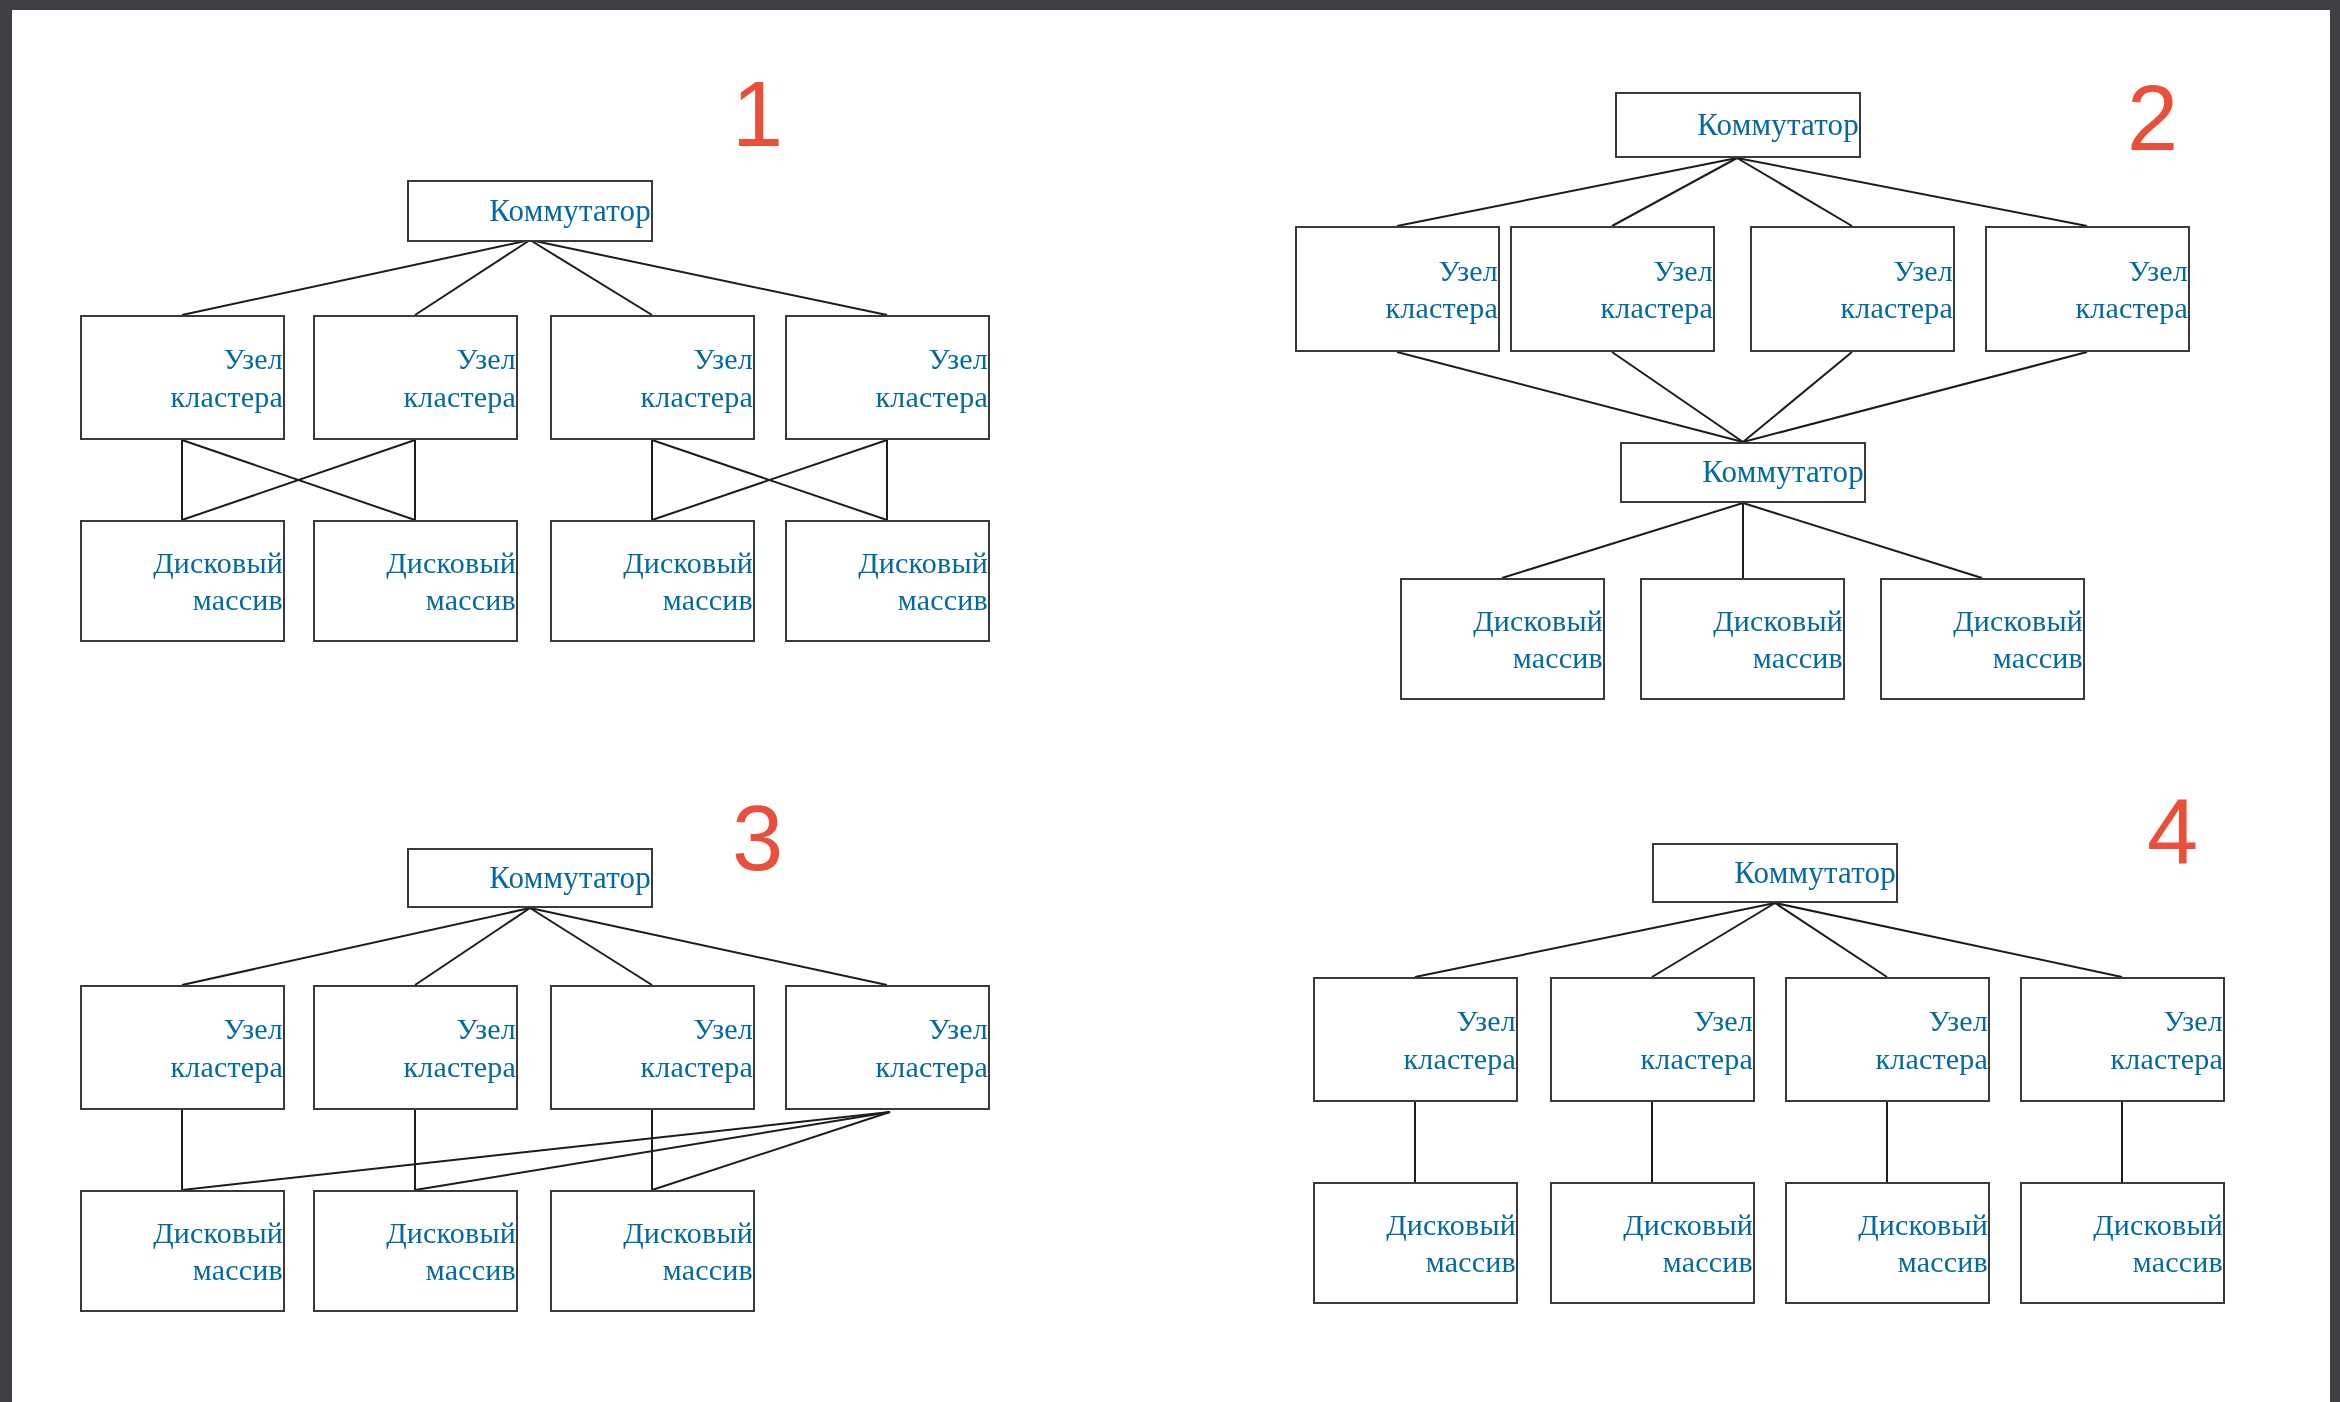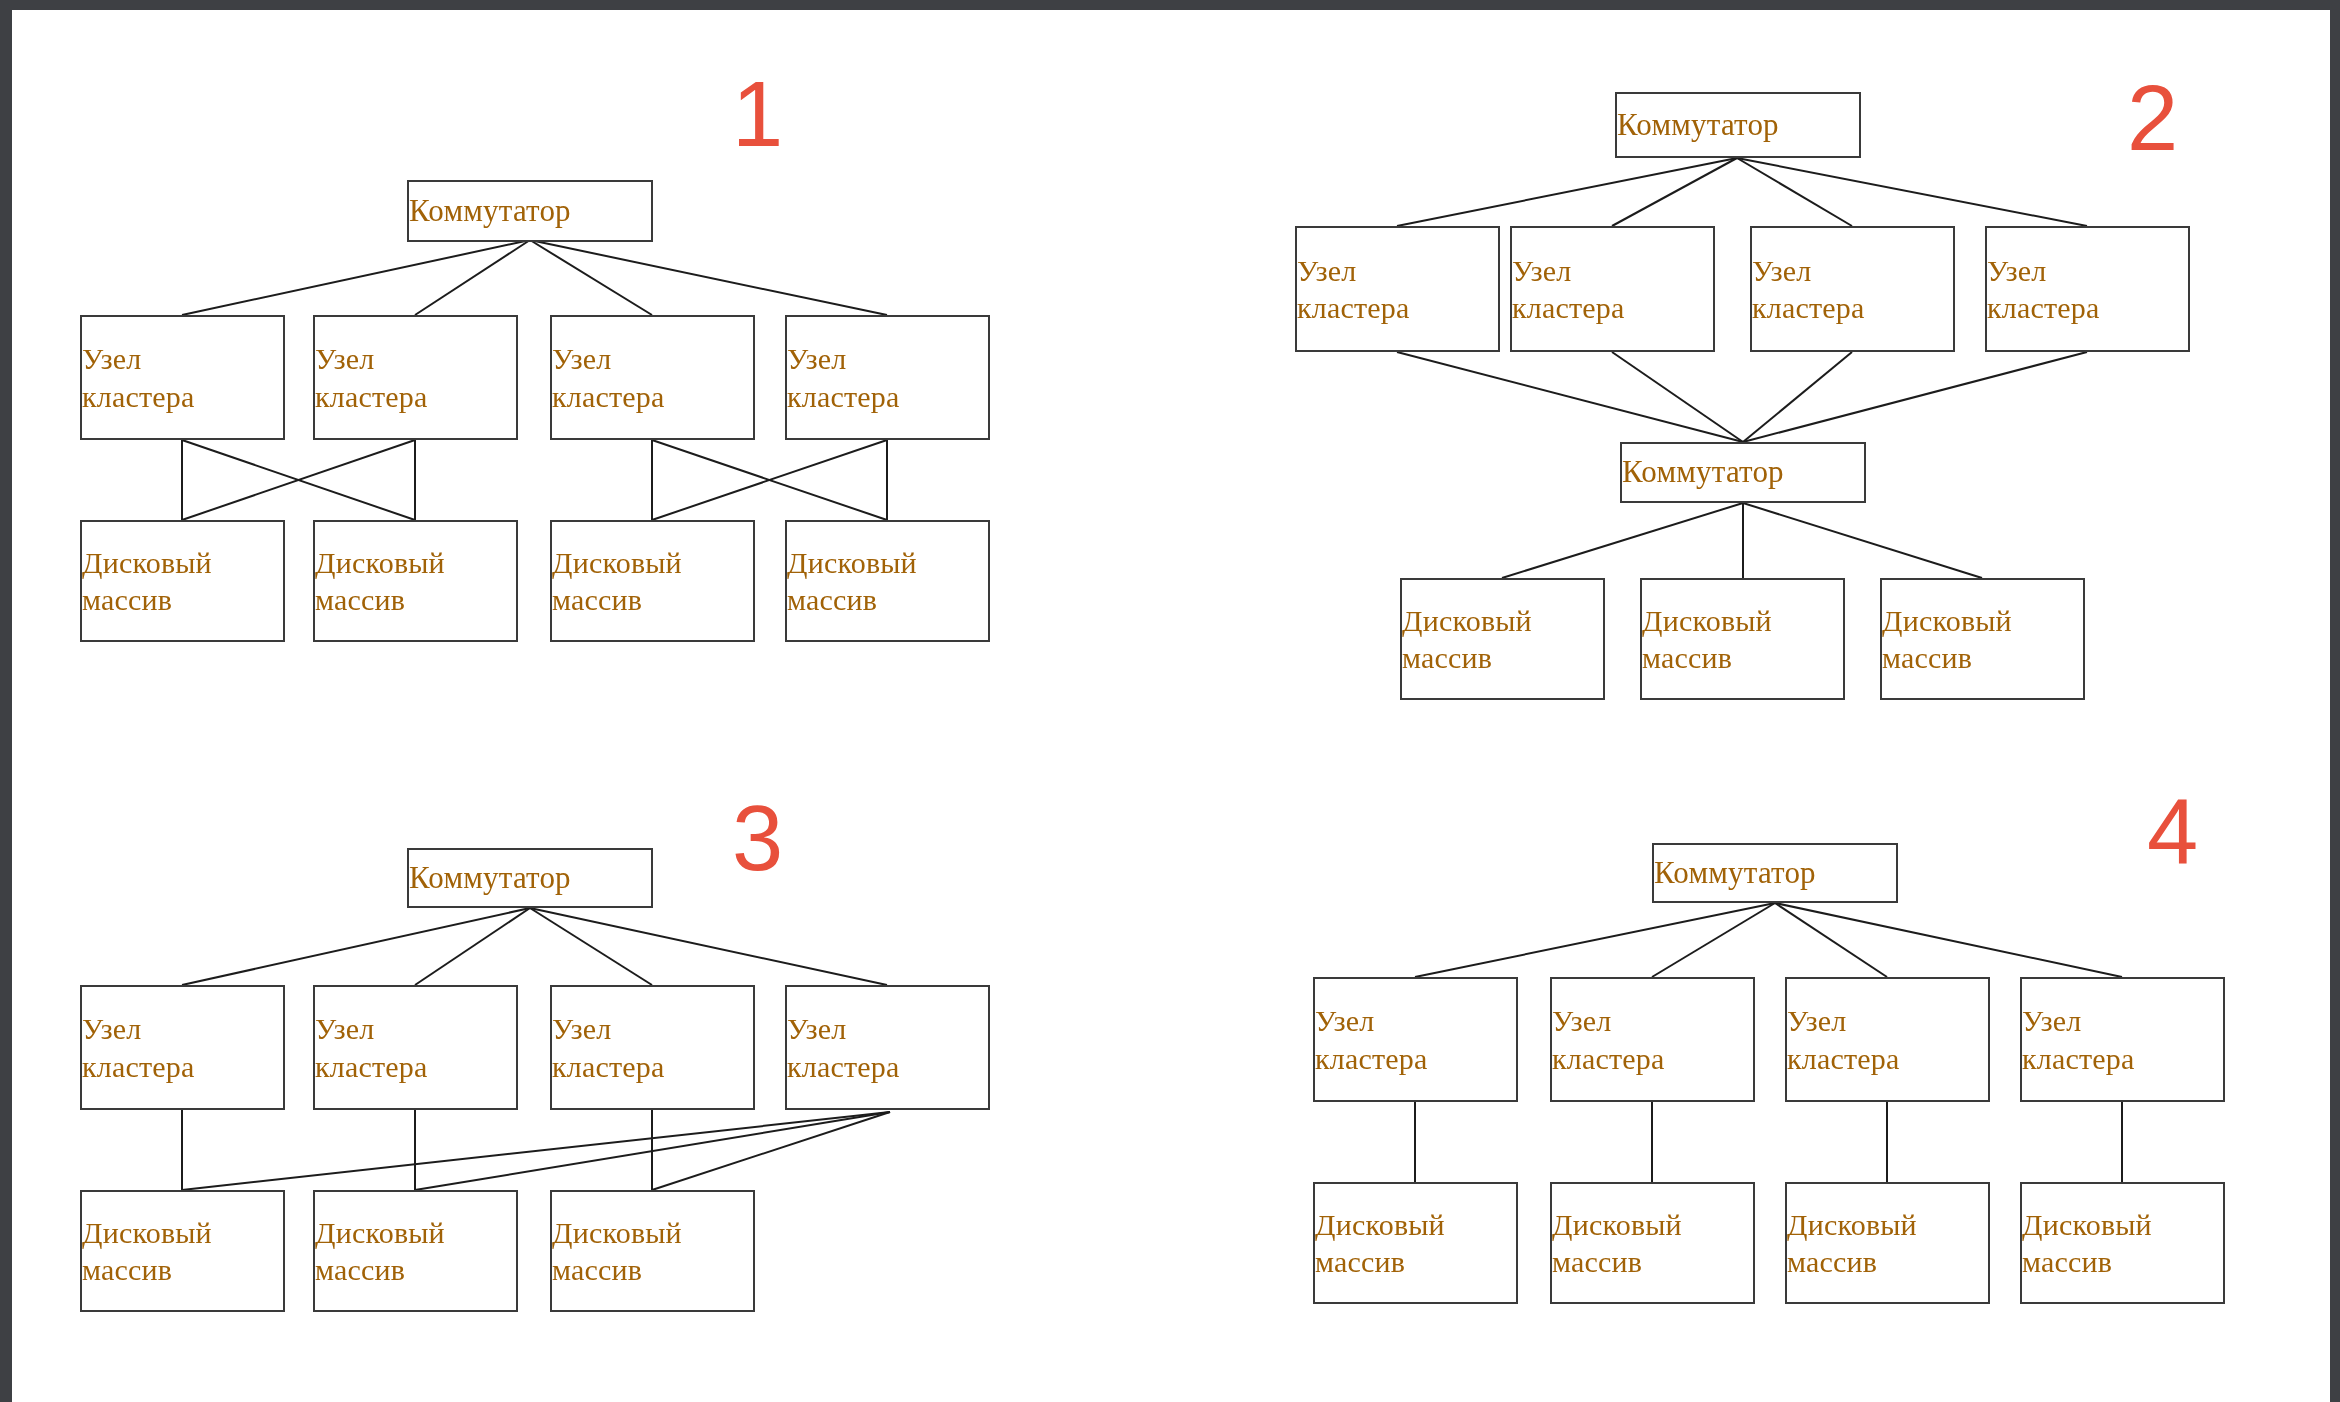--- a/index.html
+++ b/index.html
@@ -30,24 +30,24 @@
     top: 0;
     overflow: visible;
   }
   .node-box {
     position: absolute;
     box-sizing: border-box;
     border: 2px solid #3a3a3a;
     background: #ffffff;
     display: flex;
     flex-direction: column;
-    align-items: flex-start;
+    align-items: flex-end;
     justify-content: center;
     text-align: center;
-    color: #a16207;
+    color: #0369a1;
     line-height: 1.25;
     font-size: 30px;
     letter-spacing: 0.2px;
     z-index: 5;
   }
   .node-box .ln { display: block; white-space: nowrap; }
   .box-switch { font-size: 31px; }
   .panel-number {
     position: absolute;
     color: #e8503c;

